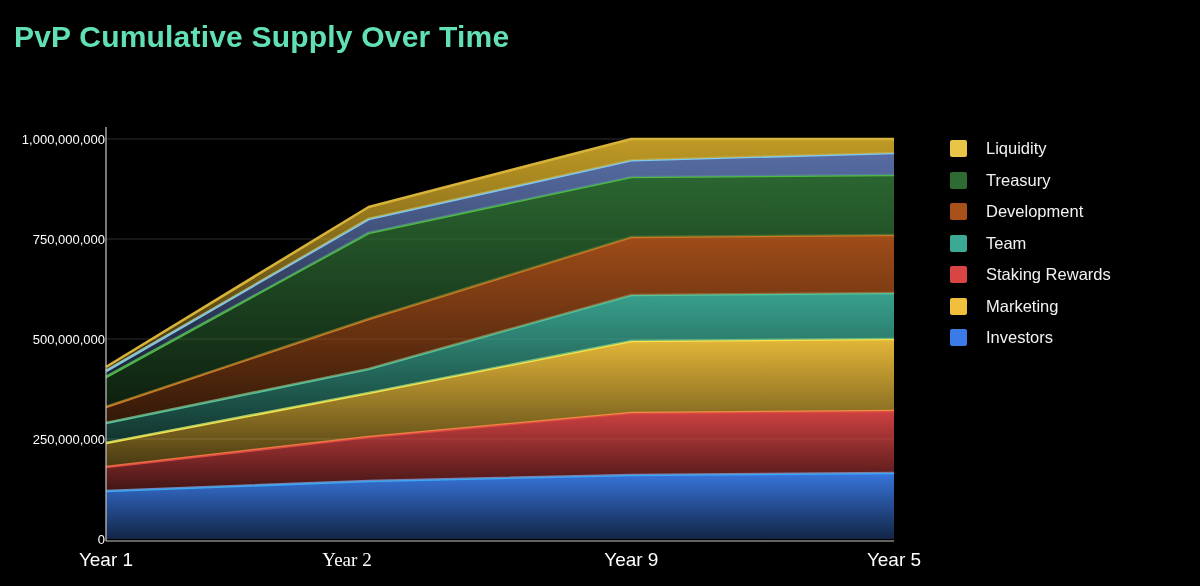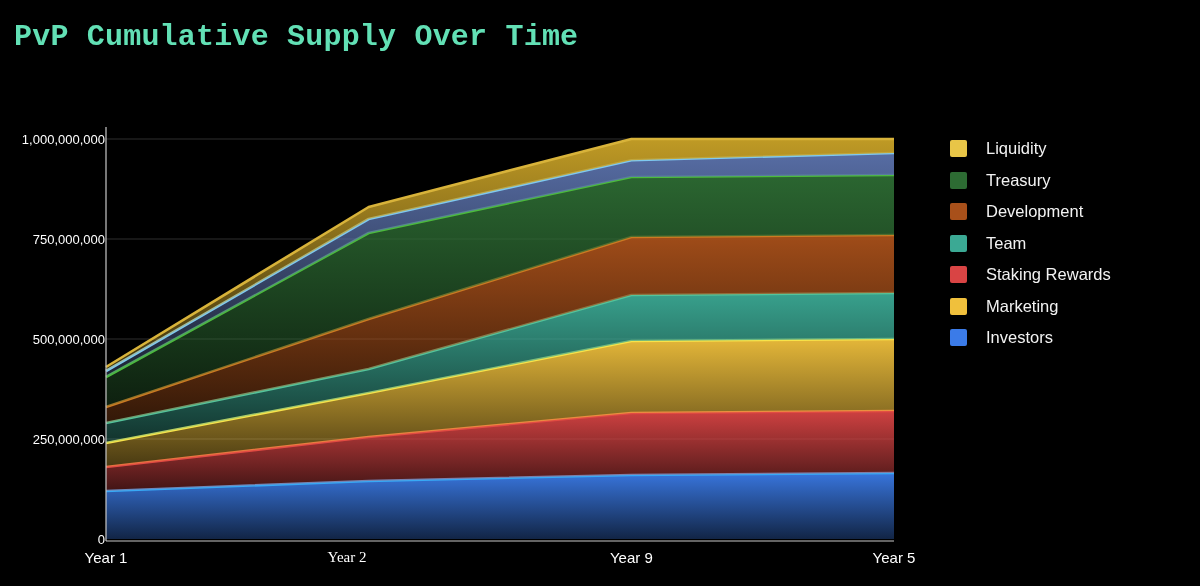--- a/index.html
+++ b/index.html
@@ -12,21 +12,20 @@
   #root { position: relative; width: 1200px; height: 586px; background: #000; }
 
   #chart-title {
     position: absolute;
     left: 14px; top: 20px;
     font-size: 30px;
     font-weight: bold;
     letter-spacing: 0.2px;
     color: #62E0B5;
     white-space: nowrap;
-    font-family: Liberation Mono, monospace;
   }
 
   
   #plot-wrap {
     position: absolute;
     left: 0; top: 0;
     width: 1200px; height: 586px;
   }
   #plot-svg { position: absolute; left: 0; top: 0; }
 
@@ -37,21 +36,21 @@
     width: 120px;
     text-align: right;
     font-size: 13px;
     color: #FFFFFF;
     transform: translateY(-50%);
     white-space: nowrap;
   }
   
   .xtick {
     position: absolute;
-    font-size: 15px;
+    font-size: 19px;
     color: #FFFFFF;
     transform: translateX(-50%);
     white-space: nowrap;
     top: 549px;
   }
 
   
   #legend {
     position: absolute;
     left: 950px; top: 133px;

